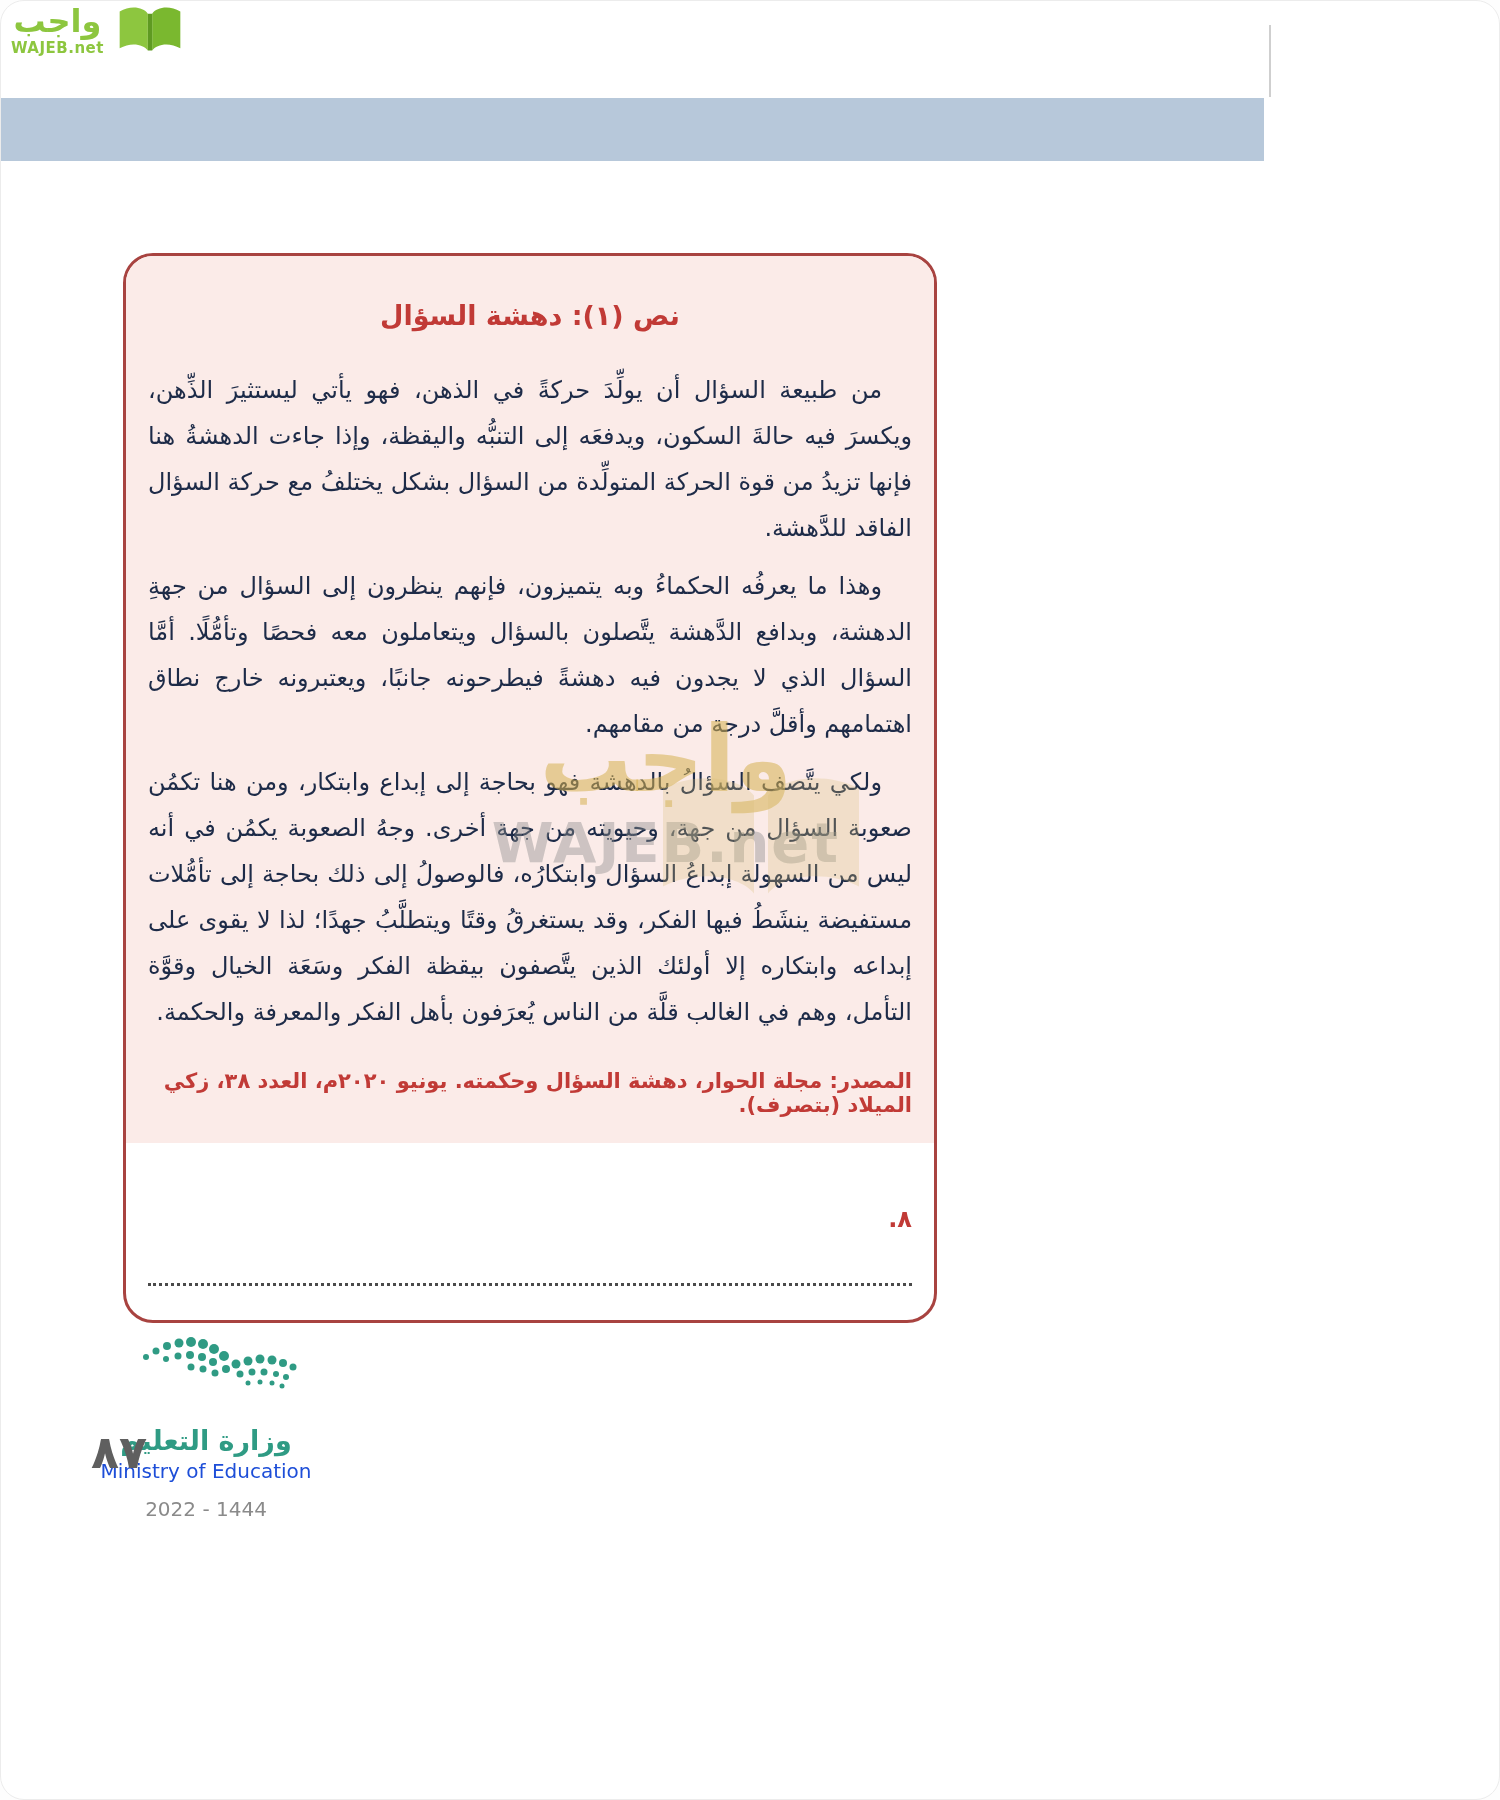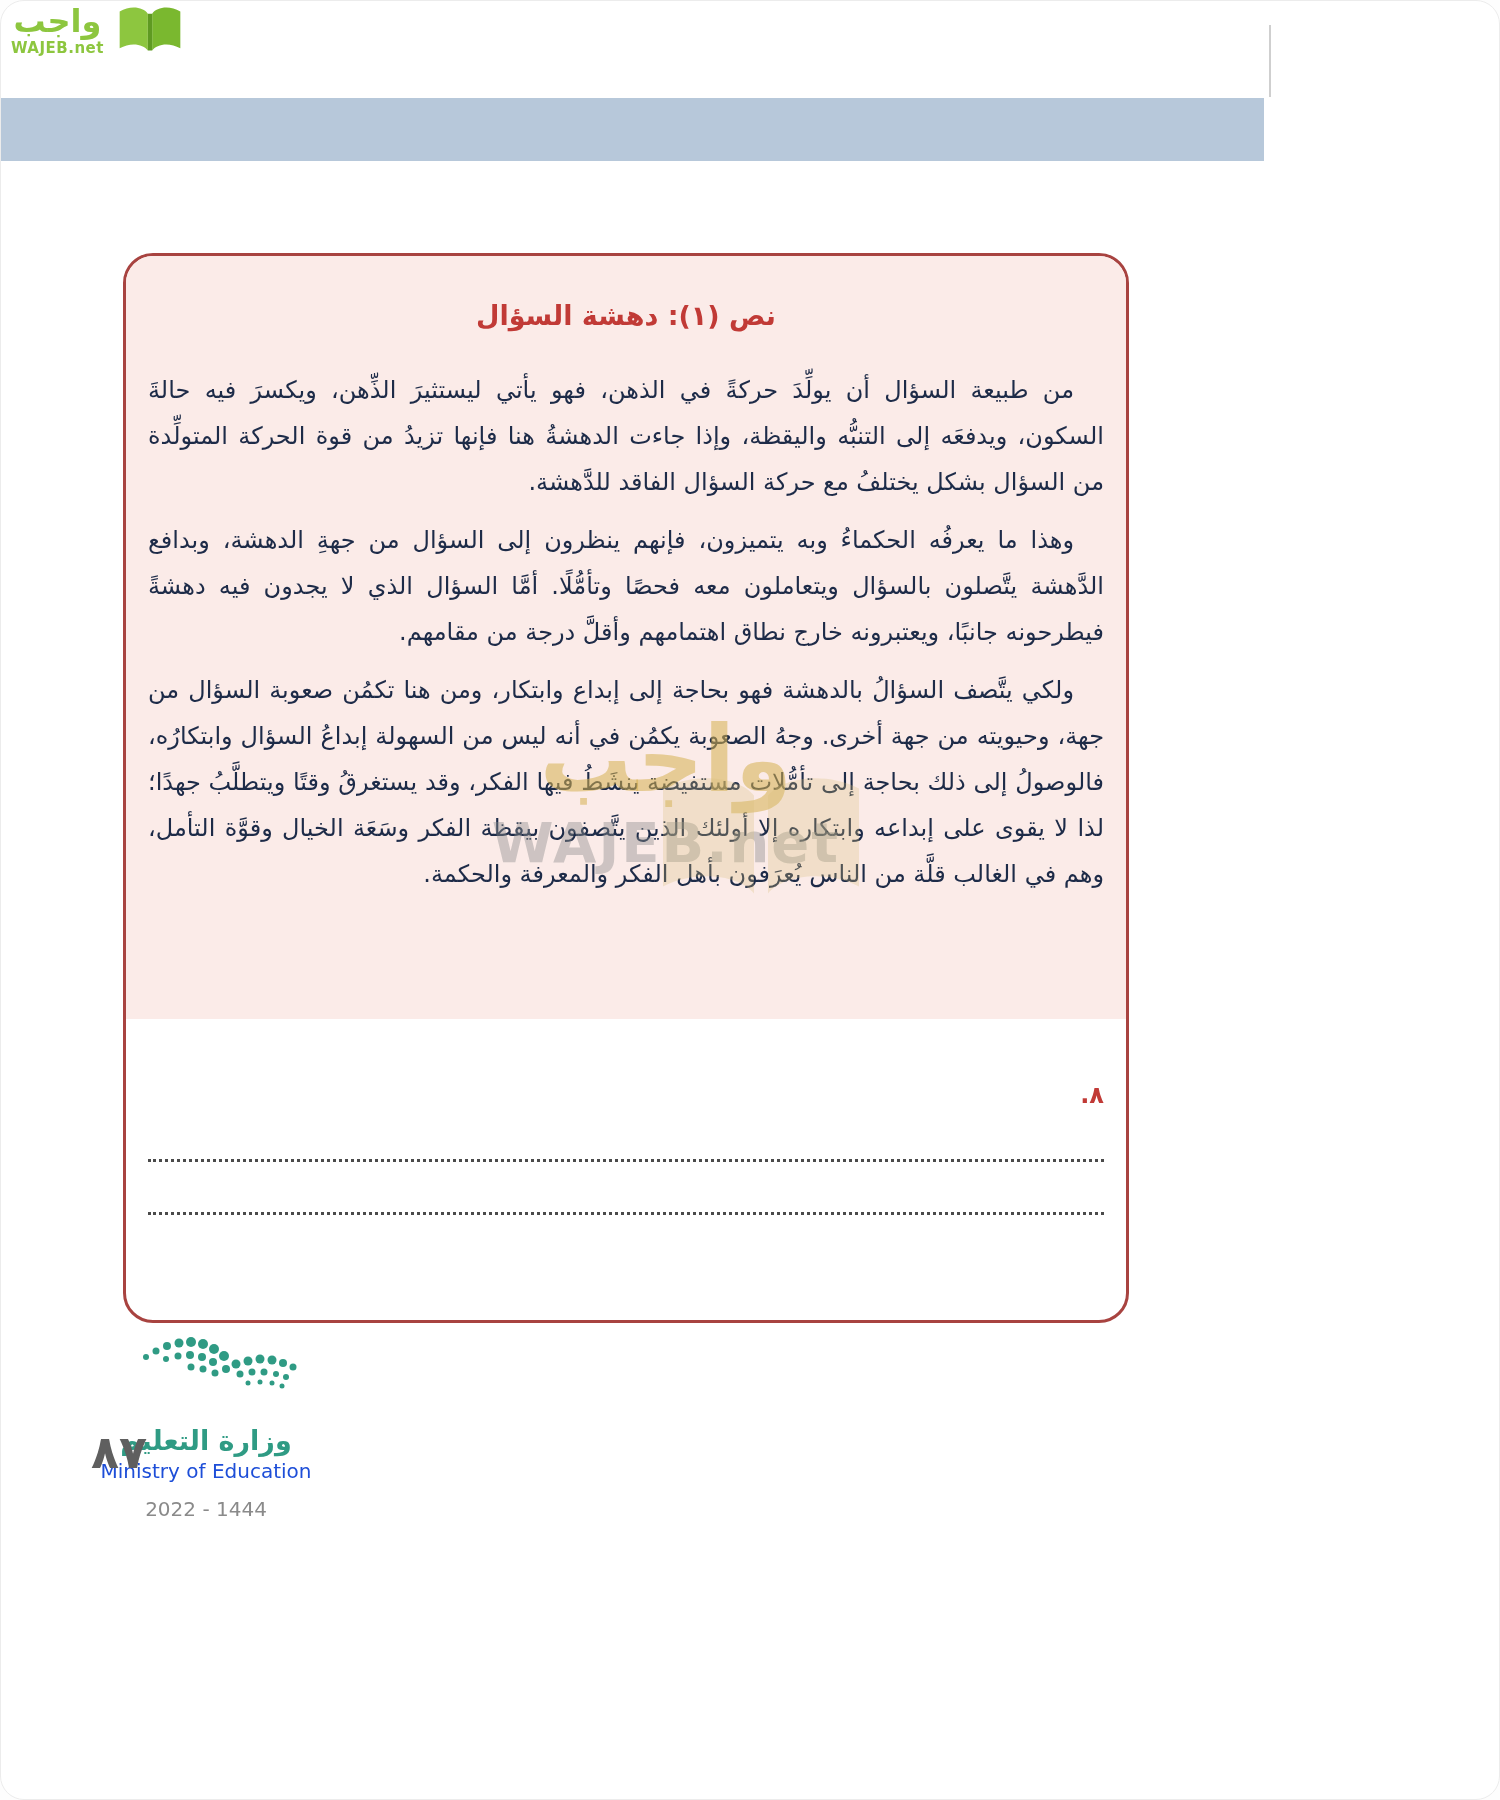--- a/index.html
+++ b/index.html
@@ -35,21 +35,21 @@
     color:var(--brand-green, #8dc63f);
     font-size:32px; font-weight:bold; line-height:1.05;
   }
   .wajeb-site {
     color:var(--brand-green, #8dc63f);
     font-size:15px; font-weight:bold; letter-spacing:.5px;
   }
 
   
   .main-box {
-    position:absolute; left:122px; top:252px; width:1006px; height:1070px;
+    position:absolute; left:122px; top:252px; width:814px; height:1070px;
     background:#ffffff;
     border:3px solid var(--box-border, #a84340);
     border-radius:30px; box-sizing:border-box; overflow:hidden;
     z-index:2;
   }
   .passage-area {
     background:var(--box-bg, #fbebe8);
     min-height:763px; box-sizing:border-box;
     padding:38px 22px 26px 22px;
     direction:rtl;
@@ -145,20 +145,21 @@
 
   <div class="top-bar"></div>
   <div class="edge-line"></div>
 
   <div class="main-box">
     <div class="passage-area">
       <div class="passage-title">نص (١): دهشة السؤال</div>
       <p>من طبيعة السؤال أن يولِّدَ حركةً في الذهن، فهو يأتي ليستثيرَ الذِّهن، ويكسرَ فيه حالةَ السكون، ويدفعَه إلى التنبُّه واليقظة، وإذا جاءت الدهشةُ هنا فإنها تزيدُ من قوة الحركة المتولِّدة من السؤال بشكل يختلفُ مع حركة السؤال الفاقد للدَّهشة.</p>
       <p>وهذا ما يعرفُه الحكماءُ وبه يتميزون، فإنهم ينظرون إلى السؤال من جهةِ الدهشة، وبدافع الدَّهشة يتَّصلون بالسؤال ويتعاملون معه فحصًا وتأمُّلًا. أمَّا السؤال الذي لا يجدون فيه دهشةً فيطرحونه جانبًا، ويعتبرونه خارج نطاق اهتمامهم وأقلَّ درجة من مقامهم.</p>
       <p>ولكي يتَّصف السؤالُ بالدهشة فهو بحاجة إلى إبداع وابتكار، ومن هنا تكمُن صعوبة السؤال من جهة، وحيويته من جهة أخرى. وجهُ الصعوبة يكمُن في أنه ليس من السهولة إبداعُ السؤال وابتكارُه، فالوصولُ إلى ذلك بحاجة إلى تأمُّلات مستفيضة ينشَطُ فيها الفكر، وقد يستغرقُ وقتًا ويتطلَّبُ جهدًا؛ لذا لا يقوى على إبداعه وابتكاره إلا أولئك الذين يتَّصفون بيقظة الفكر وسَعَة الخيال وقوَّة التأمل، وهم في الغالب قلَّة من الناس يُعرَفون بأهل الفكر والمعرفة والحكمة.</p>
+      <div class="passage-source">المصدر: مجلة الحوار، دهشة السؤال وحكمته. يونيو ٢٠٢٠م، العدد ٣٨، زكي الميلاد (بتصرف).</div>
     </div>
 
     <div class="question-area">
       <div class="question-line">
         <span class="q-num">٨.</span>
       </div>
       <div class="answer-line"></div>
       <div class="answer-line"></div>
     </div>
   </div>

